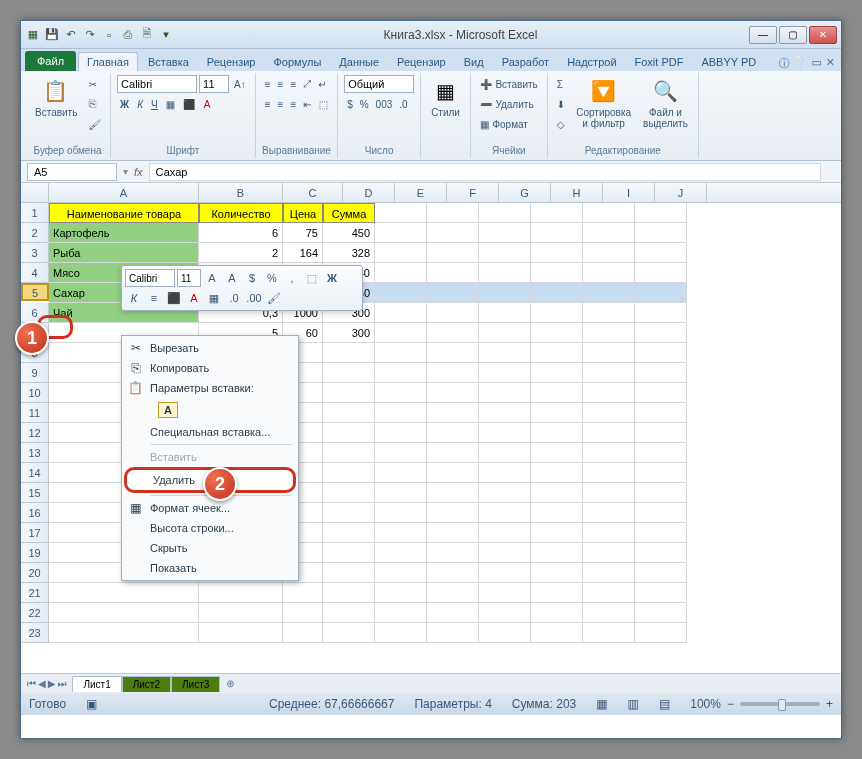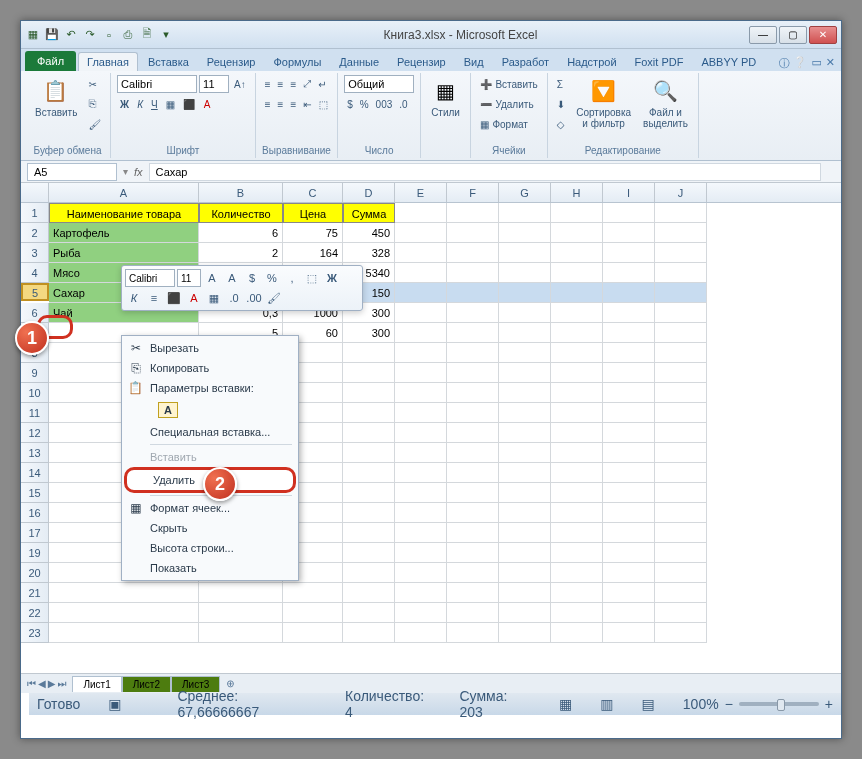--- a/index.html
+++ b/index.html
@@ -35,32 +35,32 @@
 .grid { position: relative; overflow: hidden; height: 490px; }
 .colhdrs { display: flex; height: 20px; background: linear-gradient(#f4f8fc,#e4ecf4); border-bottom: 1px solid #b8c4d0; }
 .corner { width: 28px; border-right: 1px solid #c0c8d0; }
 .colhdr { border-right: 1px solid #c0c8d0; text-align: center; font-size: 11px; color: #3a5a7a; line-height: 20px; }
 .colhdr.A { width: 150px; } .colhdr.B { width: 84px; } .colhdr.C { width: 60px; } .colhdr.D { width: 52px; }
 .colhdr.std { width: 52px; }
 .row { display: flex; height: 20px; }
 .rowhdr { width: 28px; background: linear-gradient(90deg,#f4f8fc,#e4ecf4); border-right: 1px solid #c0c8d0; border-bottom: 1px solid #c0c8d0; text-align: center; font-size: 11px; color: #3a5a7a; line-height: 20px; }
 .rowhdr.sel { background: #f4d880; border: 2px solid #c09020; line-height: 16px; }
 .cell { border-right: 1px solid #d4d8dc; border-bottom: 1px solid #d4d8dc; font-size: 11px; padding: 0 4px; line-height: 20px; overflow: hidden; white-space: nowrap; }
-.cell.A{width:150px}.cell.B{width:84px}.cell.C{width:60px}.cell.D{width:52px}.cell.std{width:52px}
+.cell.A{width:150px}.cell.B{width:84px}.cell.C{width:40px}.cell.D{width:52px}.cell.std{width:52px}
 .hdr-cell { background: #ffff00; text-align: center; border: 1px solid #888; }
 .name-cell { background: #90d080; }
 .num { text-align: right; }
 .selrow .cell { background: #c8dcf0; }
 .selrow .cell.A { background: #90d080; }
 .tabs { height: 20px; display: flex; align-items: center; background: #e8eef4; border-top: 1px solid #c0c8d0; font-size: 10px; }
 .tabnav { display: flex; gap: 2px; padding: 0 6px; }
 .tabnav span { color: #5a7a9a; cursor: pointer; }
 .sheettab { padding: 2px 10px; border: 1px solid #b0c0d0; border-bottom: none; background: #fff; cursor: pointer; }
 .sheettab.inactive { background: #4d7c0f; }
-.statusbar { height: 22px; background: linear-gradient(#e0e8f0,#c8d8e8); display: flex; align-items: center; padding: 0 8px; font-size: 14px; color: #3a5a7a; gap: 28px; margin-left: 8px; }
+.statusbar { height: 22px; background: linear-gradient(#e0e8f0,#c8d8e8); display: flex; align-items: center; padding: 0 8px; font-size: 12px; color: #3a5a7a; gap: 20px; }
 .statusbar .spacer { flex: 1; }
 .zoom { display: flex; align-items: center; gap: 6px; }
 .slider { width: 80px; height: 4px; background: #a0b0c0; border-radius: 2px; position: relative; }
 .slider::after { content: ''; position: absolute; left: 38px; top: -3px; width: 6px; height: 10px; background: #e0e8f0; border: 1px solid #8898a8; border-radius: 2px; }
 .minitoolbar { position: absolute; left: 100px; top: 244px; width: 242px; background: linear-gradient(#fafcfe,#ecf2f8); border: 1px solid #a0b0c4; border-radius: 3px; box-shadow: 0 2px 6px rgba(0,0,0,.2); padding: 3px; display: flex; flex-wrap: wrap; gap: 2px; align-items: center; z-index: 5; }
 .minitoolbar .sel { font-size: 10px; }
 .mtbtn { width: 18px; height: 18px; display: flex; align-items: center; justify-content: center; font-size: 11px; color: #3a5a7a; cursor: pointer; }
 .ctxmenu { position: absolute; left: 100px; top: 314px; width: 178px; background: #f8fafc; border: 1px solid #a0b0c4; box-shadow: 2px 2px 6px rgba(0,0,0,.3); padding: 2px; z-index: 6; }
 .ctxitem { display: flex; align-items: center; gap: 8px; padding: 4px 6px 4px 26px; font-size: 11px; color: #2a3a4a; cursor: pointer; position: relative; }
 .ctxitem .cicon { position: absolute; left: 4px; width: 16px; height: 16px; display: flex; align-items: center; justify-content: center; font-size: 12px; }
@@ -547,21 +547,21 @@
     <div class="sheettab inactive">Лист2</div>
     <div class="sheettab inactive">Лист3</div>
     <span style="padding:0 6px;color:#5a7a9a">⊕</span>
   </div>
 
   <div class="statusbar">
     <span>Готово</span>
     <span>▣</span>
     <div class="spacer"></div>
     <span><span>Среднее:</span> <span>67,66666667</span></span>
-    <span><span>Количество:</span> <span>4</span></span>
+    <span><span>Параметры:</span> <span>4</span></span>
     <span><span>Сумма:</span> <span>203</span></span>
     <span>▦</span>
     <span>▥</span>
     <span>▤</span>
     <div class="zoom">
       <span>100%</span>
       <span>−</span>
       <div class="slider"></div>
       <span>+</span>
     </div>
@@ -616,24 +616,24 @@
       </div>
     <div class="ctxitem hl">
         <span>Удалить</span>
       </div>
     <div class="ctxsep"></div>
     <div class="ctxitem">
         <span class="cicon">▦</span>
         <span>Формат ячеек...</span>
       </div>
     <div class="ctxitem">
+        <span>Высота строки...</span>
+      </div>
+    <div class="ctxitem">
         <span>Скрыть</span>
-      </div>
-    <div class="ctxitem">
-        <span>Высота строки...</span>
       </div>
     <div class="ctxitem">
         <span>Показать</span>
       </div>
   </div>
 
   <div class="rowhdr-hl"></div>
   <div class="annobadge anno1">1</div>
   <div class="annobadge anno2">2</div>
 </div>

